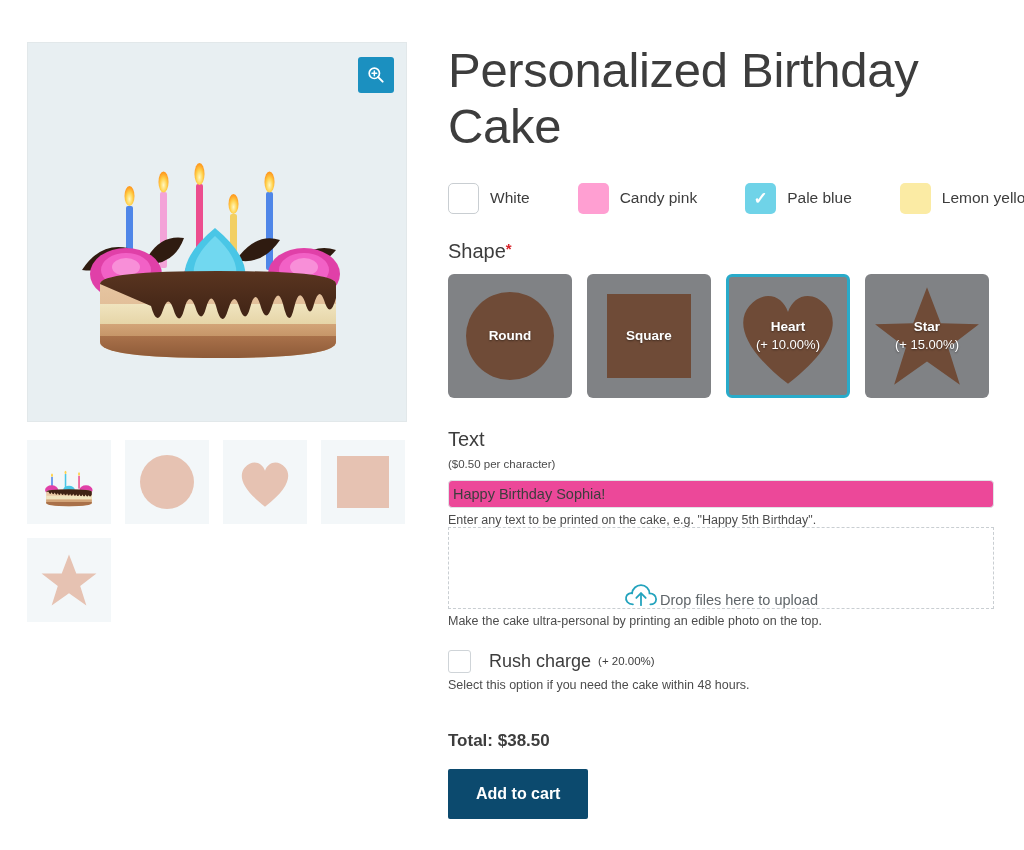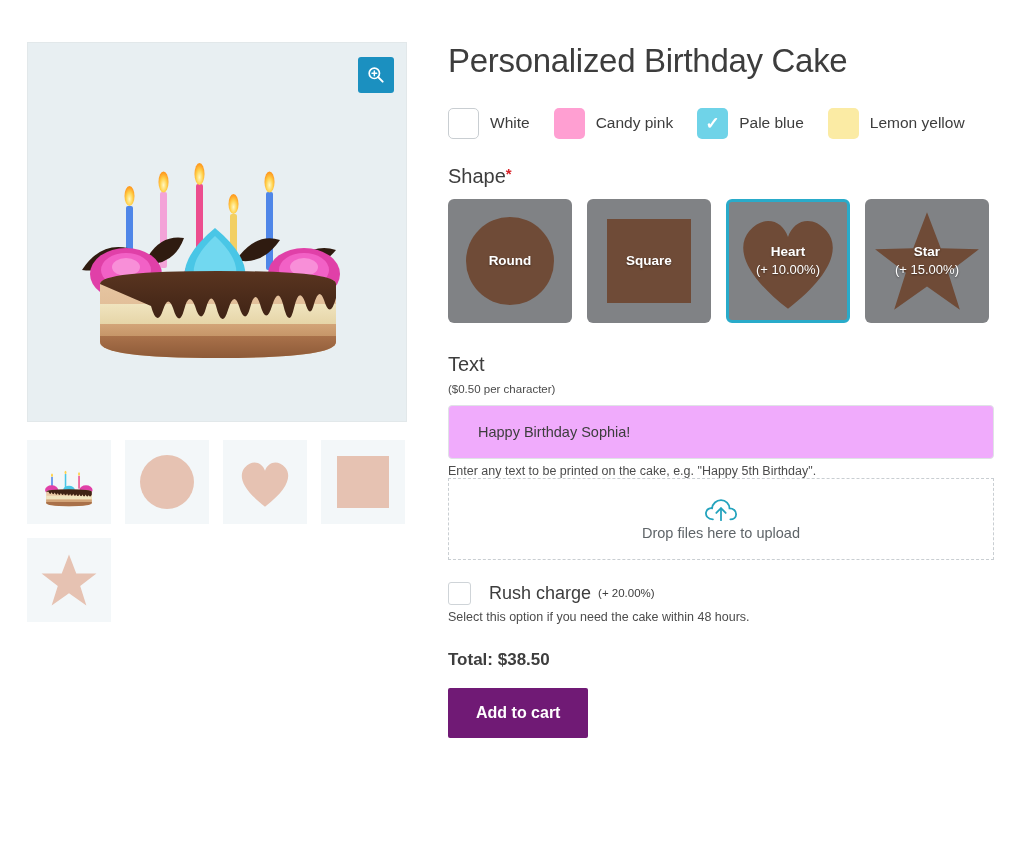--- a/index.html
+++ b/index.html
@@ -49,21 +49,21 @@
     cursor: pointer;
   }
   .tshape { background: #e6c2b2; }
   .tcircle { width: 54px; height: 54px; border-radius: 50%; }
   .tsquare { width: 52px; height: 52px; }
   .theart, .tstar { width: 56px; height: 54px; }
 
   
   .details { position: absolute; left: 448px; top: 42px; width: 546px; }
   .product-title {
-    font-size: 33px;
+    font-size: 49px;
     font-weight: 400;
     color: #3d3d3d;
     margin: 0 0 28px 0;
     line-height: 1.15;
     letter-spacing: -0.3px;
   }
   .field-label {
     font-size: 16.5px;
     font-weight: 600;
     color: #3d3d3d;
@@ -75,21 +75,21 @@
     color: #3d3d3d;
   }
   .req-star { color: #d8232a; font-size: 15px; vertical-align: top; }
   .sub-note {
     font-size: 11.5px;
     color: #4a4a4a;
     font-weight: 400;
   }
 
   
-  .swatch-row { display: flex; align-items: center; margin-bottom: 26px; }
+  .swatch-row { display: flex; align-items: center; margin-bottom: 26px; gap: 24px; }
   .swatch-item { display: flex; align-items: center; margin-right: 24px; cursor: pointer; }
   .swatch {
     width: 31px; height: 31px;
     border-radius: 5px;
     display: flex; align-items: center; justify-content: center;
     flex: none;
   }
   .swatch.outline { background: #ffffff; border: 1px solid #c9ced2; }
   .swatch-check { color: #fff; font-size: 17px; line-height: 1; font-weight: bold; }
   .swatch-label { font-size: 15.5px; color: #3d3d3d; margin-left: 11px; white-space: nowrap; }
@@ -112,42 +112,42 @@
     text-align: center;
     color: #ffffff;
     text-shadow: 0 1px 2px rgba(0,0,0,.45);
     line-height: 1.35;
   }
   .shape-name { font-size: 13.5px; font-weight: bold; }
   .shape-price { font-size: 13px; font-weight: normal; }
 
   
   .text-input {
-    width: 546px; height: 54px;
+    width: 546px; height: 28px;
     border: 1px solid #dfe3e6;
     border-radius: 4px;
-    background: #f0abfc;
+    background: #ec4899;
     font-size: 14.5px;
     color: #3d3d3d;
-    padding: 0 29px;
+    padding: 0 4px;
     font-family: "Liberation Sans", sans-serif;
     outline: none;
   }
   .helper {
     font-size: 12.5px;
     color: #4c4c4c;
     margin-top: 5px;
   }
 
   
   .dropzone {
     width: 546px; height: 82px;
     border: 1px dashed #c9ced2;
-    display: flex; flex-direction: column;
-    align-items: center; justify-content: center;
+    display: flex; flex-direction: row;
+    align-items: flex-end; justify-content: center;
     background: #fff;
     cursor: pointer;
     gap: 2px;
   }
   .drop-text { font-size: 14.5px; color: #5f6569; }
 
   
   .rush-row { display: flex; align-items: center; margin-top: 22px; }
   .rush-box {
     width: 23px; height: 23px;
@@ -157,25 +157,25 @@
     flex: none;
     cursor: pointer;
   }
   .rush-label { margin-left: 18px; font-size: 18px; color: #3d3d3d; }
   .rush-pct { font-size: 11.5px; color: #3d3d3d; }
 
   .total {
     font-size: 17px;
     font-weight: bold;
     color: #3d3d3d;
-    margin-top: 26px;
+    margin-top: 39px;
   }
   .add-cart {
     margin-top: 18px;
-    background: #701a75;
+    background: #0c4a6e;
     color: #ffffff;
     border: none;
     border-radius: 2px;
     font-size: 16px;
     font-weight: bold;
     padding: 16px 28px;
     cursor: pointer;
     font-family: "Liberation Sans", sans-serif;
   }
   .mt-26 { margin-top: 26px; }
@@ -416,20 +416,21 @@
     
 
     <div class="dropzone">
       <svg width="34" height="26" viewBox="0 0 40 30">
         <path d="M10.5 26 C 4.5 26, 1.5 21.5, 2.5 17.5 C 3.4 13.8, 7 12.5, 9.5 13 C 10 7.5, 14.5 3.5, 20 3.5 C 25.8 3.5, 29.8 7.8, 30 13 C 34.5 13, 37.8 16, 37.8 20 C 37.8 23.6, 34.8 26, 31 26" fill="none" stroke="#23a3bd" stroke-width="2.1" stroke-linecap="round"></path>
         <line x1="20" y1="27" x2="20" y2="13" stroke="#23a3bd" stroke-width="2.1" stroke-linecap="round"></line>
         <path d="M14.5 18.5 L20 12.8 L25.5 18.5" fill="none" stroke="#23a3bd" stroke-width="2.1" stroke-linecap="round" stroke-linejoin="round"></path>
       </svg>
       <div class="drop-text">Drop files here to upload</div>
     </div>
+    <div class="helper">Make the cake ultra-personal by printing an edible photo on the top.</div>
 
     
     <div class="rush-row">
       <span class="rush-box"></span>
       <span class="rush-label">Rush charge</span>
       <span class="rush-pct" style="margin-left:7px">(+ 20.00%)</span>
     </div>
     <div class="helper" style="">Select this option if you need the cake within 48 hours.</div>
 
     

